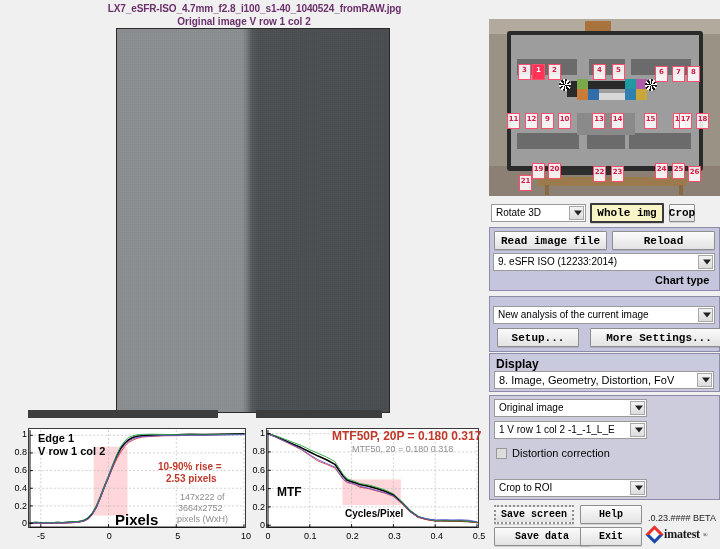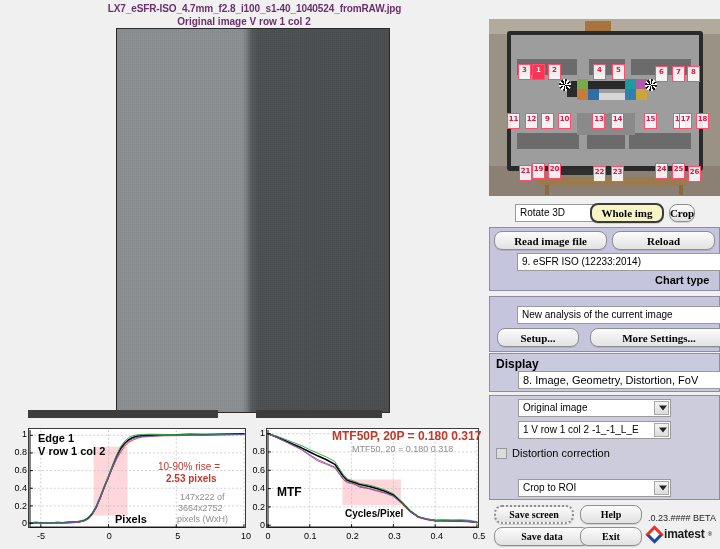--- a/index.html
+++ b/index.html
@@ -85,36 +85,36 @@
   .panel-box.lt { background:#c9cade; }
 
   select.mw, .mw-select {
     -webkit-appearance:none; appearance:none;
     position:absolute; background:#ffffff;
     border:1px solid #9a9a9a;
     font-family:"Liberation Sans", sans-serif;
     font-size:10px; color:#000; padding:0 18px 0 4px;
     line-height:1; cursor:pointer;
   }
-  .mw-select { display:flex; align-items:center;margin-left:24px; }
+  .mw-select { display:flex; align-items:center; }
   .mw-select .arrow {
     position:absolute; right:3px; top:50%; transform:translateY(-50%);
     width:0;height:0;border-left:4px solid transparent;border-right:4px solid transparent;
     border-top:5px solid #222;
   }
   .mw-select .arrow-btn {
     position:absolute; right:1px; top:1px; bottom:1px; width:15px;
     background:linear-gradient(#f4f4f4,#dcdcdc); border:1px solid #a8a8a8;
   }
   .mw-select .txt { white-space:nowrap; overflow:hidden; }
 
   .btn {
     position:absolute; background:linear-gradient(#fbfbfb,#e2e2e2);
-    border:1px solid #8e8e8e; border-radius:8px;
-    font-family:Liberation Serif, serif; font-weight:bold; font-size:11px;
+    border:1px solid #8e8e8e; border-radius:1px;
+    font-family:Liberation Mono, monospace; font-weight:bold; font-size:11px;
     color:#000; display:flex; align-items:center; justify-content:center;
     cursor:pointer; box-shadow:0 1px 0 rgba(0,0,0,0.12);
   }
   .btn.sm { font-size:10px; }
   .btn.active {
     background:#f7f5c6; border:2px solid #3a3a3a; font-weight:bold;
   }
   .lbl {
     position:absolute; font-size:11px; font-weight:bold; color:#000;
     font-family:"Liberation Sans", sans-serif;
@@ -222,21 +222,21 @@
     <div class="roi-box" style="left:36px;top:94px;">12</div>
     <div class="roi-box" style="left:103px;top:94px;text-align:right;">13</div>
     <div class="roi-box" style="left:122px;top:94px;">14</div>
     <div class="roi-box" style="left:155px;top:94px;">15</div>
     <div class="roi-box" style="left:173px;top:94px;margin-left:11px;">16</div>
     <div class="roi-box" style="left:190px;top:94px;">17</div>
     <div class="roi-box" style="left:207px;top:94px;">18</div>
 
     <div class="roi-box" style="left:43px;top:144px;">19</div>
     <div class="roi-box" style="left:59px;top:144px;">20</div>
-    <div class="roi-box" style="left:30px;top:146px;">21</div>
+    <div class="roi-box" style="left:30px;top:156px;">21</div>
     <div class="roi-box" style="left:104px;top:147px;">22</div>
     <div class="roi-box" style="left:122px;top:147px;">23</div>
     <div class="roi-box" style="left:166px;top:144px;">24</div>
     <div class="roi-box" style="left:183px;top:144px;">25</div>
     <div class="roi-box" style="left:199px;top:147px;">26</div>
   </div>
 
   <div class="mw-select" style="left:491px;top:204px;width:95px;height:18px;">
     <span class="txt">Rotate 3D</span>
     <span class="arrow-btn"></span>
@@ -292,21 +292,21 @@
     <span class="arrow-btn"></span>
     <span class="arrow"></span>
   </div>
 
   <div class="btn sm" style="left:494px;top:505px;width:80px;height:19px;border-style:dotted;border-width:2px;">Save screen</div>
   <div class="btn sm" style="left:580px;top:505px;width:62px;height:19px;">Help</div>
   <div class="btn sm" style="left:494px;top:527px;width:96px;height:19px;">Save data</div>
   <div class="btn sm" style="left:580px;top:527px;width:62px;height:19px;">Exit</div>
 
   <div class="version" style="left:648px;top:513px;">.0.23.#### BETA</div>
-  <div class="imatest-logo" style="left:648px;top:527px;">
+  <div class="imatest-logo" style="left:648px;top:527px;font-family:Liberation Serif, serif;">
     <span class="imatest-mark"></span>
     <span class="imatest-txt">imatest</span>
     <span class="imatest-reg">®</span>
   </div>
 
   <div class="topbar-dark" style="left:28px;top:410px;width:190px;height:8px;"></div>
   <div class="topbar-dark" style="left:256px;top:410px;width:126px;height:8px;"></div>
 
   <div class="plot" style="left:28px;top:428px;width:218px;height:100px;">
     <svg id="svg-edge" class="plot-area" viewBox="0 0 218 100" preserveAspectRatio="none">
@@ -346,26 +346,26 @@
       <div class="tick-lbl" style="left: 6px; top: 518.436px; width: 21px; text-align: right;">0</div>
       <div class="tick-lbl" style="left: 6px; top: 500.618px; width: 21px; text-align: right;">0.2</div>
       <div class="tick-lbl" style="left: 6px; top: 482.8px; width: 21px; text-align: right;">0.4</div>
       <div class="tick-lbl" style="left: 6px; top: 464.982px; width: 21px; text-align: right;">0.6</div>
       <div class="tick-lbl" style="left: 6px; top: 447.164px; width: 21px; text-align: right;">0.8</div>
       <div class="tick-lbl" style="left: 6px; top: 429.345px; width: 21px; text-align: right;">1</div>
     </div>
   <div id="edge-anno">
       <div class="plot-txt" style="left: 38px; top: 433px; color: rgb(0, 0, 0); font-weight: bold; font-size: 11px;">Edge 1</div>
       <div class="plot-txt" style="left: 38px; top: 446px; color: rgb(0, 0, 0); font-weight: bold; font-size: 11px;">V row 1 col 2</div>
-      <div class="plot-txt" style="left: 158px; top: 461px; color: rgb(192, 57, 43); font-weight: normal; font-size: 10px;">10-90% rise =</div>
+      <div class="plot-txt" style="left: 158px; top: 461px; color: rgb(192, 57, 43); font-weight: bold; font-size: 10px;">10-90% rise =</div>
       <div class="plot-txt" style="left: 166px; top: 473px; color: rgb(192, 57, 43); font-weight: bold; font-size: 10px;">2.53 pixels</div>
       <div class="plot-txt" style="left: 180px; top: 492px; color: rgb(141, 141, 141); font-weight: normal; font-size: 9px;">147x222 of</div>
       <div class="plot-txt" style="left: 178px; top: 503px; color: rgb(141, 141, 141); font-weight: normal; font-size: 9px;">3664x2752</div>
       <div class="plot-txt" style="left: 177px; top: 514px; color: rgb(141, 141, 141); font-weight: normal; font-size: 9px;">pixels (WxH)</div>
-      <div class="plot-txt" style="left: 115px; top: 514px; color: rgb(0, 0, 0); font-weight: bold; font-size: 11px;">Pixels</div>
+      <div class="plot-txt" style="left: 115px; top: 514px; color: rgb(0, 0, 0); font-weight: bold; font-size: 15px;">Pixels</div>
     </div>
 
   <div class="plot" style="left:266px;top:428px;width:213px;height:100px;">
     <svg id="svg-mtf" class="plot-area" viewBox="0 0 213 100" preserveAspectRatio="none">
         <rect x="76.116" y="50.924528301886795" width="59.08" height="25.886792452830193" fill="#ffd0d4" opacity="0.85"></rect>
         <line x1="43.2" y1="1" x2="43.2" y2="99" stroke="#bbb" stroke-width="0.7" stroke-dasharray="2,2"></line>
         <line x1="85.4" y1="1" x2="85.4" y2="99" stroke="#bbb" stroke-width="0.7" stroke-dasharray="2,2"></line>
         <line x1="127.6" y1="1" x2="127.6" y2="99" stroke="#bbb" stroke-width="0.7" stroke-dasharray="2,2"></line>
         <line x1="169.8" y1="1" x2="169.8" y2="99" stroke="#bbb" stroke-width="0.7" stroke-dasharray="2,2"></line>
         <line x1="212" y1="1" x2="212" y2="99" stroke="#bbb" stroke-width="0.7" stroke-dasharray="2,2"></line>

